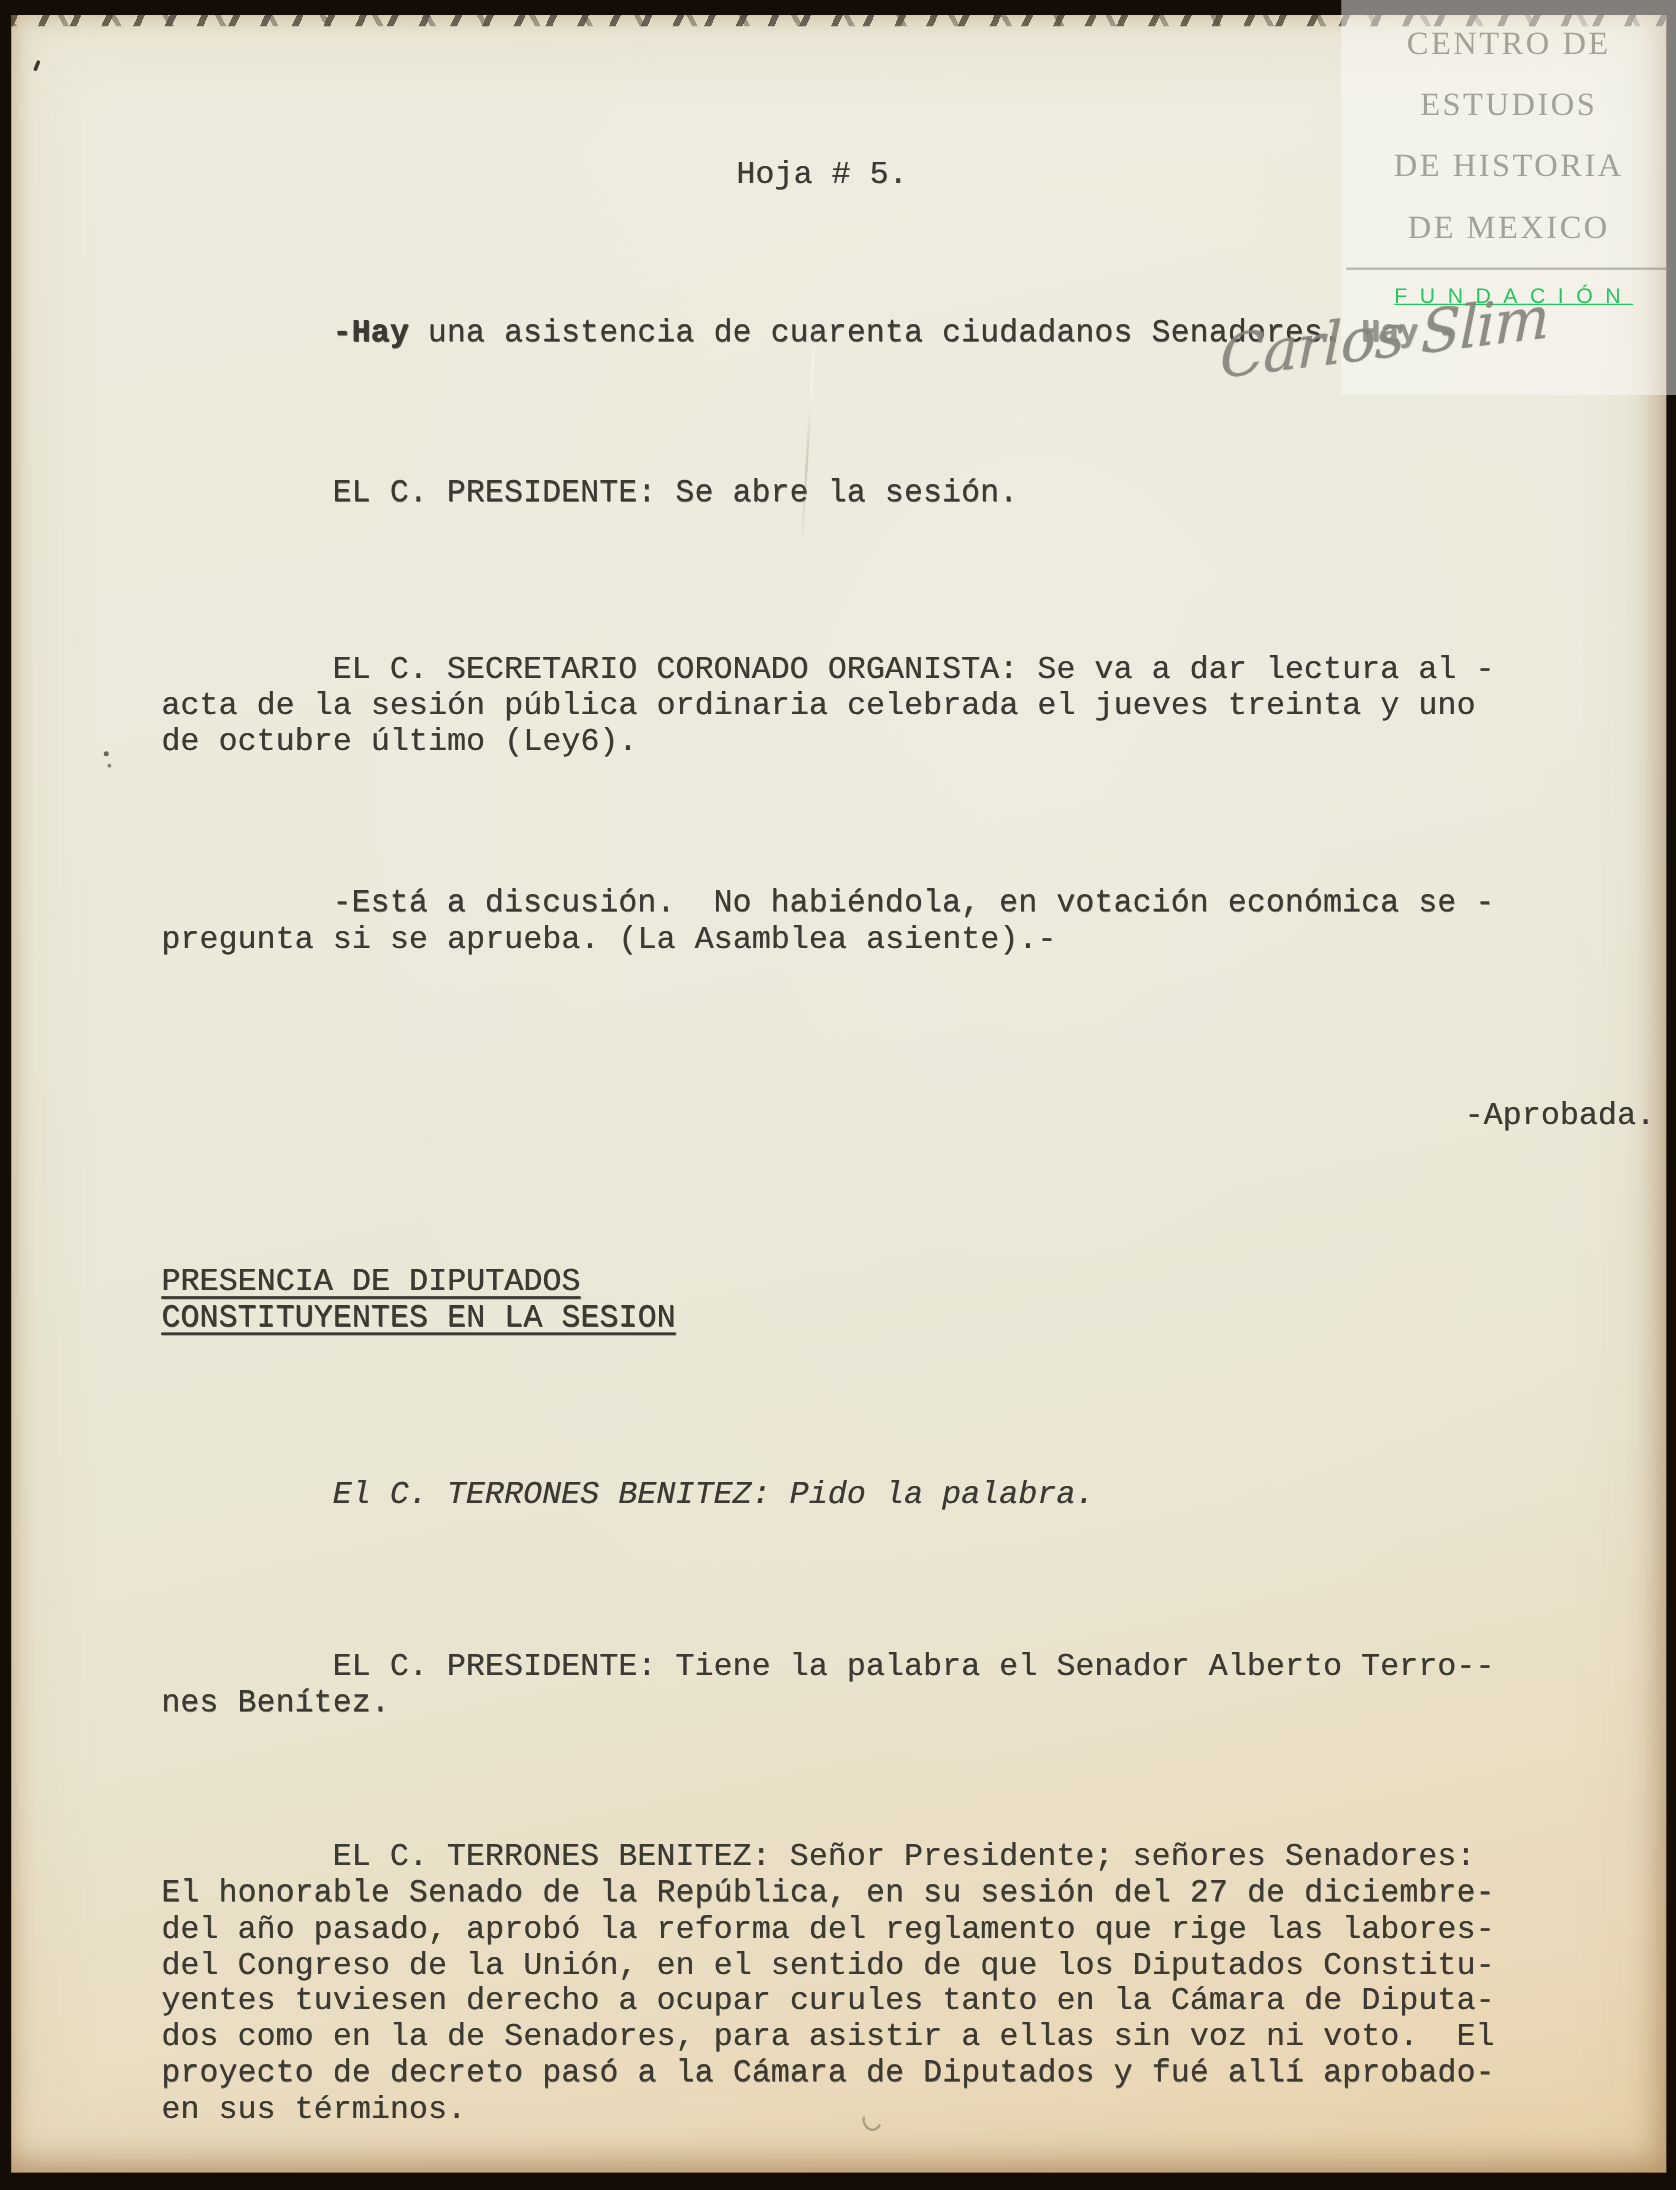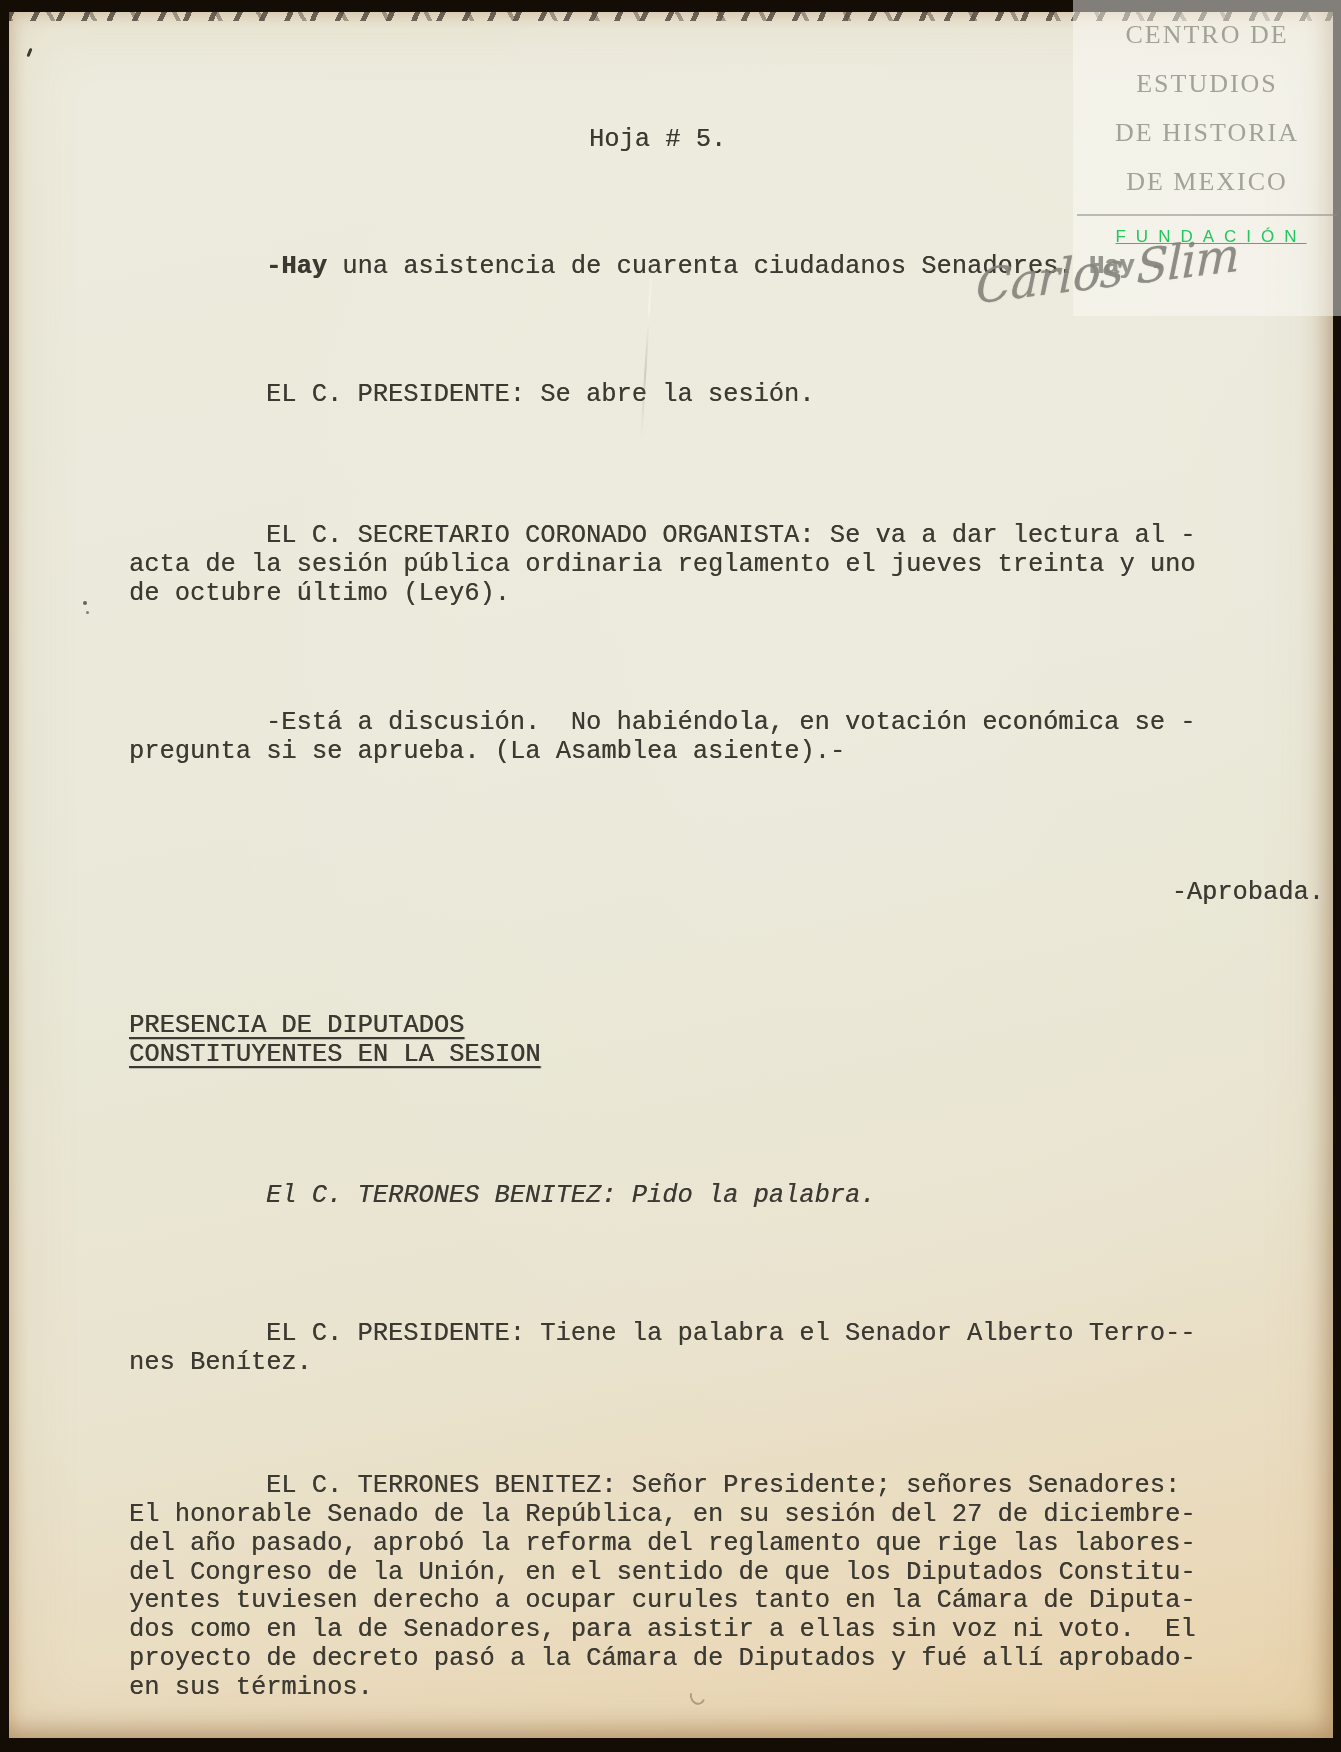--- a/index.html
+++ b/index.html
@@ -95,21 +95,21 @@
 </div>
 
 <div class="content">
   <div class="hoja">Hoja # 5.</div>
 
   <p class="para mb13"><span class="ovr">-Hay</span><span> una asistencia de cuarenta ciudadanos Senadores</span><span class="ovr">. Hay -</span></p>
 
   <p class="para mb26">EL C. PRESIDENTE: Se abre la sesión.</p>
 
   <p class="para mb14">EL C. SECRETARIO CORONADO ORGANISTA: Se va a dar lectura al -
-acta de la sesión pública ordinaria reglamento el jueves treinta y uno
+acta de la sesión pública ordinaria celebrada el jueves treinta y uno
 de octubre último (Ley6).</p>
 
   <p class="para mb26">-Está a discusión.  No habiéndola, en votación económica se -
 pregunta si se aprueba. (La Asamblea asiente).-</p>
 
   <p class="para mb18">-Aprobada.</p>
 
   <p class="para heading mb26">PRESENCIA DE DIPUTADOS
 CONSTITUYENTES EN LA SESION</p>
 

